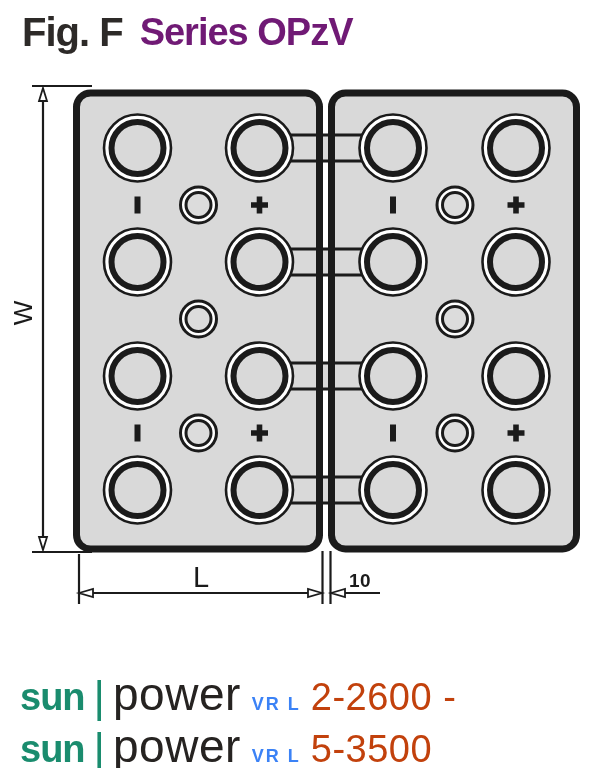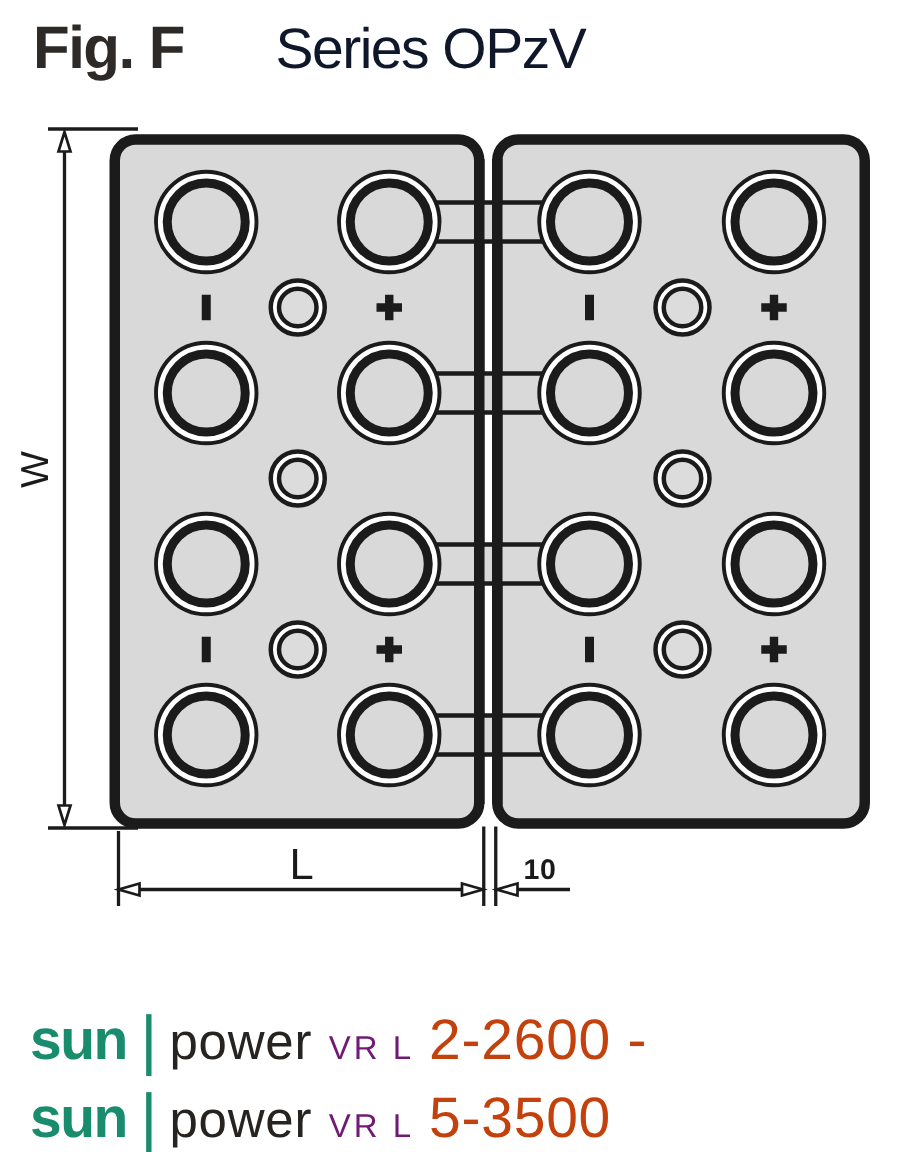--- a/index.html
+++ b/index.html
@@ -6,47 +6,47 @@
   .page{
     position:relative;
     width:615px;height:768px;
     background:#ffffff;
     font-family:"Liberation Sans", sans-serif;
     overflow:hidden;
   }
   
   .fig-title{
     position:absolute;left:22px;top:10px;
-    display:flex;align-items:flex-end;
-    color:#2d2a28;white-space:nowrap;gap:44px;
+    display:flex;align-items:center;
+    color:#2d2a28;white-space:nowrap;
   }
   .fig-title .fig-label{
     font-size:40px;font-weight:bold;letter-spacing:-1px;
   }
   .fig-title .fig-series{
-    font-size:38px;font-weight:400;margin-left:17px;letter-spacing:-1px;color:#0f172a;
+    font-size:38px;font-weight:700;margin-left:17px;letter-spacing:-1px;color:#701a75;
   }
   
   .diagram{position:absolute;left:0;top:0;width:615px;height:768px;}
   .diagram svg{position:absolute;left:0;top:0;}
   .dim-label{position:absolute;color:#1b1b1b;}
   .dim-w{
     left:8px;top:296px;width:34px;height:34px;
     font-size:26px;font-weight:400;text-align:center;
     transform:rotate(-90deg);
   }
   .dim-l{left:186px;top:561px;width:30px;font-size:29px;font-weight:400;text-align:center;}
   .dim-gap{left:349px;top:570px;font-size:19px;font-weight:bold;letter-spacing:0.5px;}
   
   .products{position:absolute;left:20px;top:667px;}
   .product-line{display:flex;align-items:baseline;white-space:nowrap;height:52px;}
   .brand{font-size:38px;font-weight:bold;letter-spacing:-1px;}
   .pipe{font-size:44px;font-weight:300;margin:0 9px;position:relative;top:2px;}
-  .family{font-size:34px;font-weight:400;color:#262321;letter-spacing:0.5px;}
-  .series-code{font-size:22px;font-weight:normal;color:#701a75;letter-spacing:2px;margin-left:11px;margin-right:10px;}
+  .family{font-size:46px;font-weight:400;color:#262321;letter-spacing:0.5px;}
+  .series-code{font-size:18px;font-weight:bold;color:#3b82f6;letter-spacing:2px;margin-left:11px;margin-right:10px;}
   .model{font-size:38px;font-weight:400;color:#c2410c;letter-spacing:0.5px;}
 </style>
 </head>
 <body>
 
 <div class="page">
 
   <div class="fig-title">
     <span class="fig-label">Fig. F</span>
     <span class="fig-series">Series OPzV</span>

